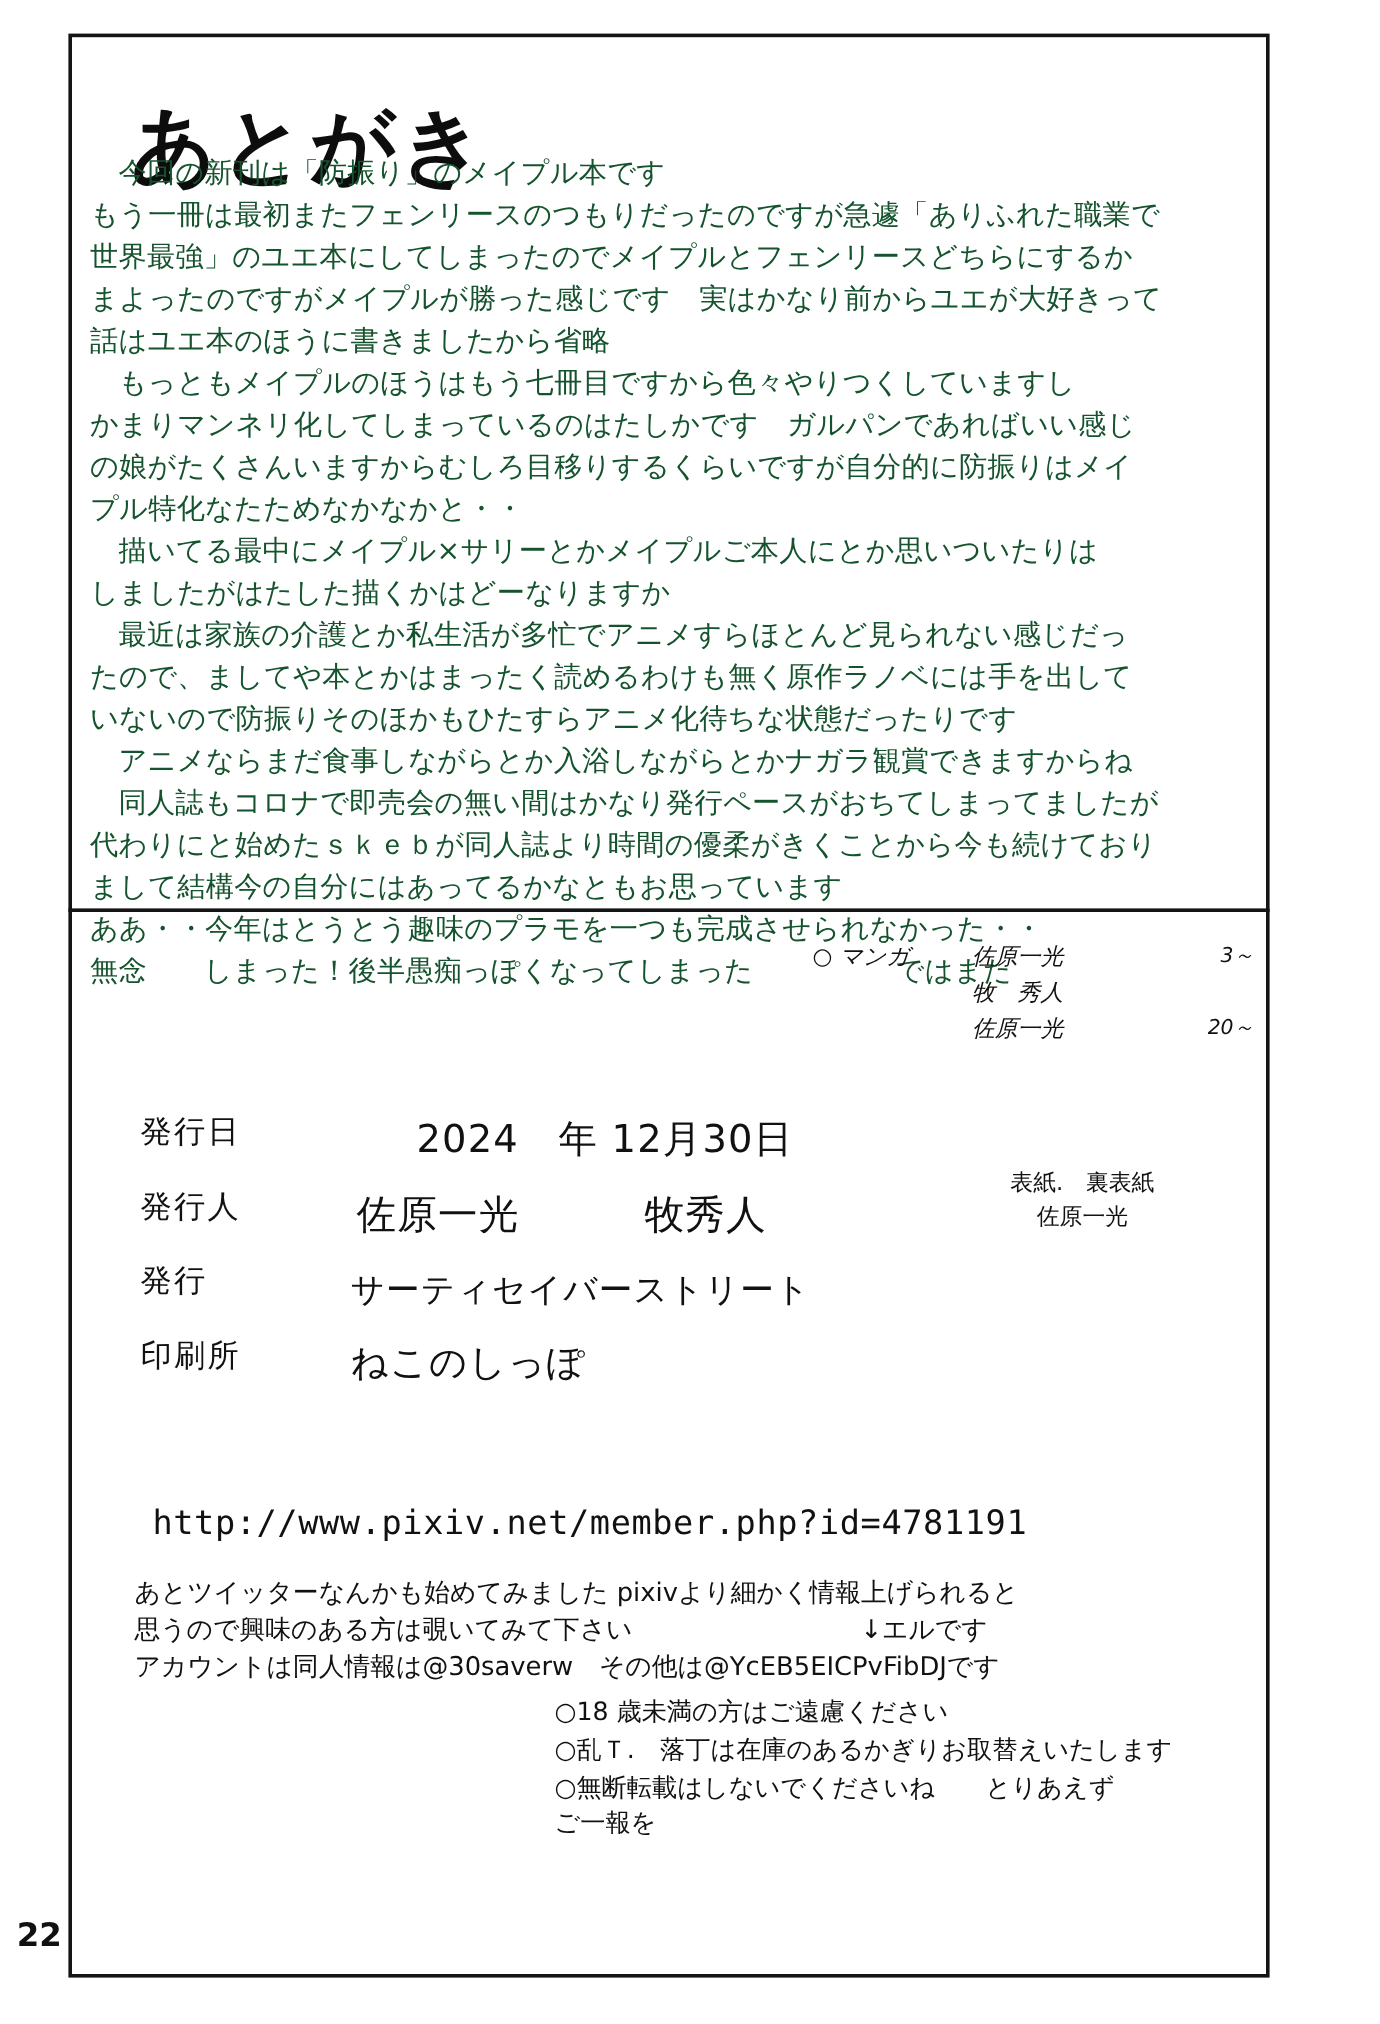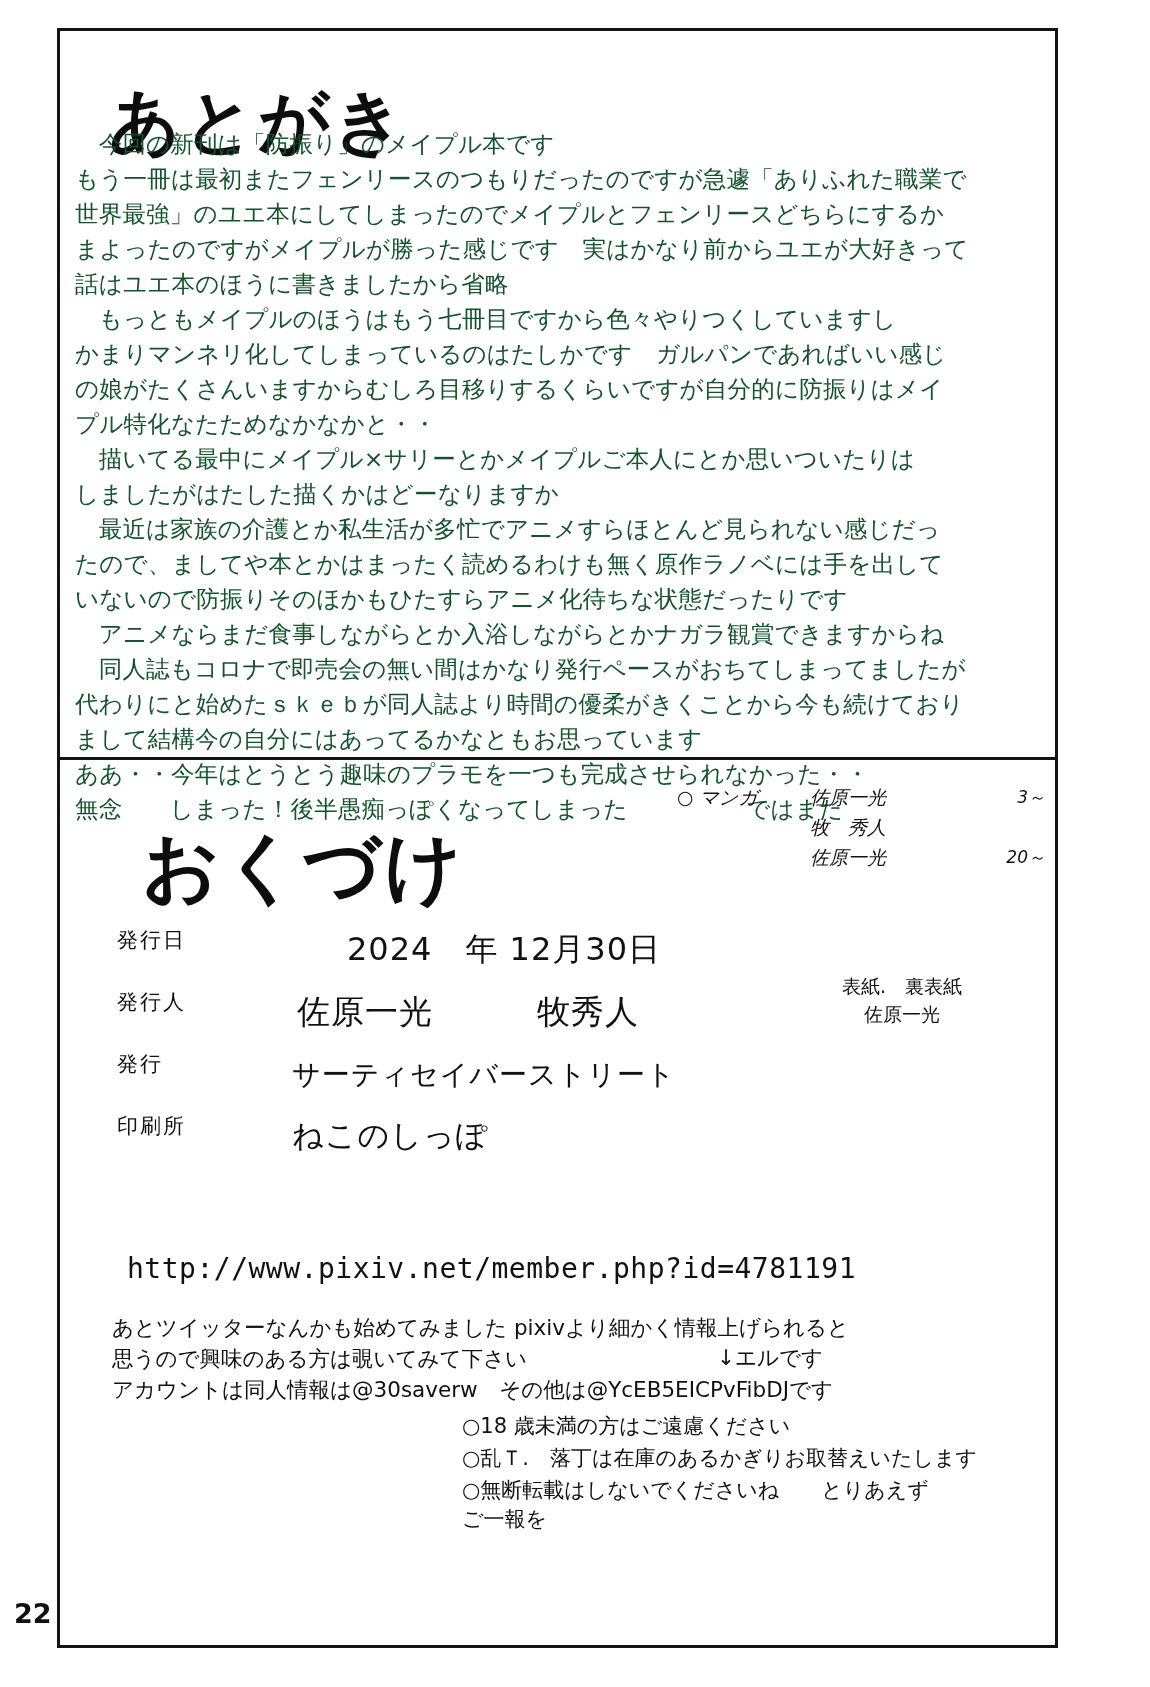--- a/index.html
+++ b/index.html
@@ -150,21 +150,21 @@
   }
   .pub-row {
     position: relative;
     height: 62px;
     white-space: nowrap;
   }
   .pub-label {
     position: absolute;
     left: 0;
     top: 0;
-    font-size: 21px;
+    font-size: 26px;
     letter-spacing: 2px;
   }
   .pub-value {
     position: absolute;
     top: 2px;
     font-size: 31px;
     letter-spacing: 1px;
   }
   .pub-value.v1 { left: 230px; font-size: 32px; }
   .pub-value.v2a { left: 180px; font-size: 33px; }
@@ -268,21 +268,20 @@
 いないので防振りそのほかもひたすらアニメ化待ちな状態だったりです
 　アニメならまだ食事しながらとか入浴しながらとかナガラ観賞できますからね
 　同人誌もコロナで即売会の無い間はかなり発行ペースがおちてしまってましたが
 代わりにと始めたｓｋｅｂが同人誌より時間の優柔がきくことから今も続けており
 まして結構今の自分にはあってるかなともお思っています
 ああ・・今年はとうとう趣味のプラモを一つも完成させられなかった・・
 無念　　しまった！後半愚痴っぽくなってしまった　　　　　ではまた</div>
   </section>
 
   <section class="colophon">
-    <h1 class="colophon-title">おくづけ</h1>
 
     <div class="credits">
       <div class="credit-row">
         <span class="credit-role">○ マンガ</span>
         <span class="credit-name">佐原一光</span>
         <span class="credit-page">3～</span>
       </div>
       <div class="credit-row">
         <span class="credit-role"></span>
         <span class="credit-name">牧　秀人</span>

